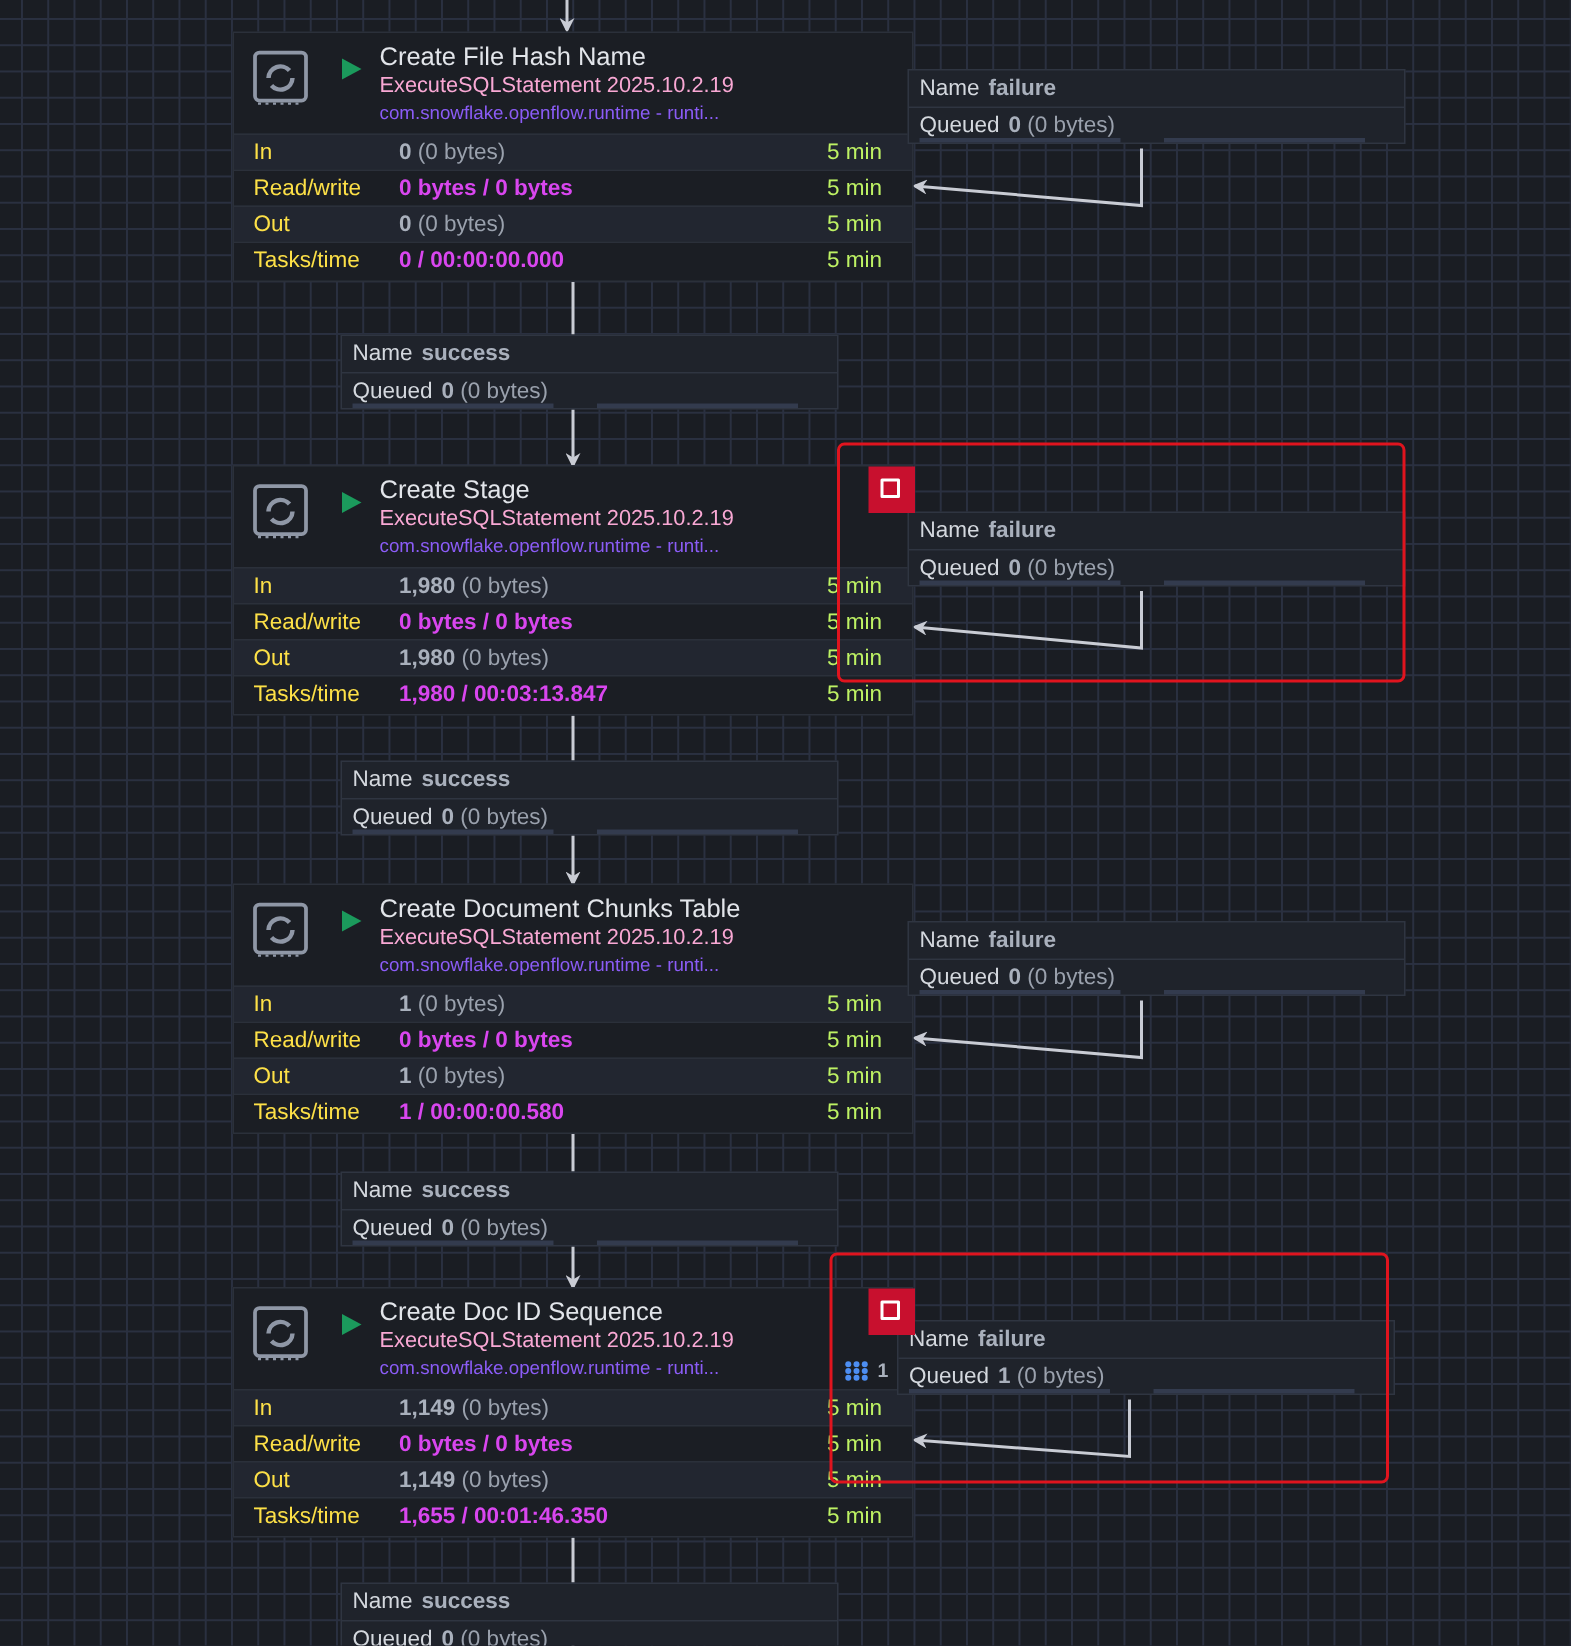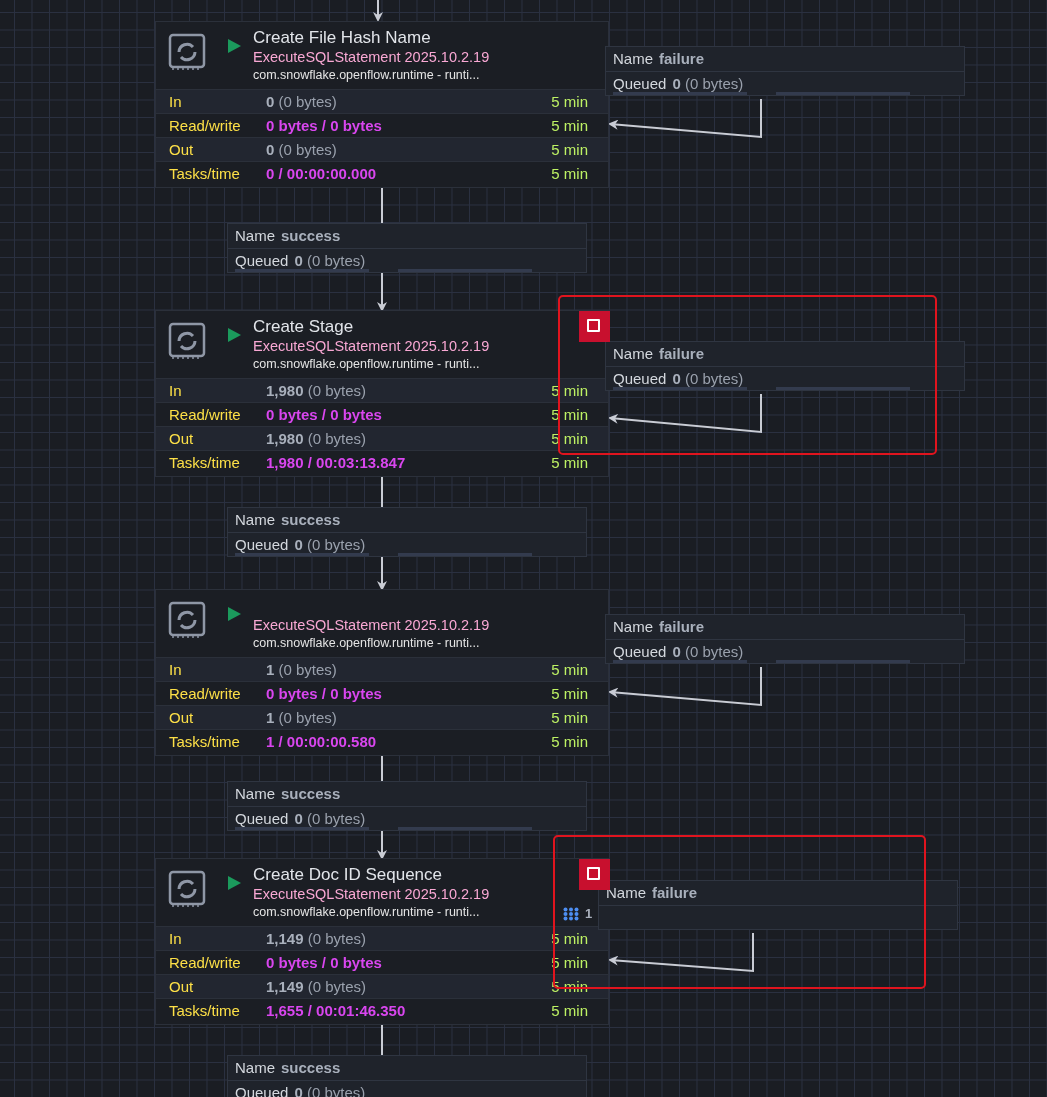--- a/index.html
+++ b/index.html
@@ -22,35 +22,35 @@
   .proc .icon {
     position:absolute; left:12px; top:11px; width:38px; height:38px;
   }
   .proc .run {
     position:absolute; left:72px; top:17px; width:0; height:0;
     border-top:7px solid transparent; border-bottom:7px solid transparent;
     border-left:13px solid #1b9a5c;
   }
   .proc .title { position:absolute; left:97px; top:6px; font-size:17px; color:#e2e5ea; white-space:nowrap; }
   .proc .type { position:absolute; left:97px; top:27px; font-size:14.5px; color:#f9a8d4; white-space:nowrap; }
-  .proc .bundle { position:absolute; left:97px; top:46px; font-size:12.5px; color:#e5e5e5; white-space:nowrap; }
+  .proc .bundle { position:absolute; left:97px; top:46px; font-size:12.5px; color:#8b5cf6; white-space:nowrap; }
   .proc .stats { position:absolute; left:0; right:0; top:67px; }
   .proc .row {
     height:24px; line-height:24px; position:relative; font-size:15px;
     border-top:1px solid #2b303a; box-sizing:border-box;
   }
   .proc .row:nth-child(odd) { background:#222630; }
   .proc .row .lbl { position:absolute; left:13px; color:#fde047; }
   .proc .row .val { position:absolute; left:110px; color:#9aa1ad; }
   .proc .row .val b { color:#a9b0bc; }
   .proc .row .val.bold { font-weight:bold; color:#d946ef; }
   .proc .row .win { position:absolute; right:20px; color:#bef264; }
   .conn {
     position:absolute; background:#1f232b; border:1px solid #2f3541;
-    box-sizing:border-box; width:360px; height:50px;
+    box-sizing:border-box; width:332px; height:50px;
   }
   .conn .r1, .conn .r2 { height:24px; line-height:24px; font-size:15px; position:relative; padding-left:7px; }
   .conn .r1 { border-bottom:1px solid #2f3541; }
   .conn .k { color:#d4d8de; }
   .conn .v { color:#a9b0bc; font-weight:bold; margin-left:6px; }
   .conn .v2 { color:#9aa1ad; }
   .conn .bar1 { position:absolute; left:7px; bottom:1px; width:134px; height:3px; background:#333b4e; }
   .conn .bar2 { position:absolute; left:170px; bottom:1px; width:134px; height:3px; background:#333b4e; }
   .bulletin {
     position:absolute; width:31px; height:31px; background:#c8102e;
@@ -159,20 +159,21 @@
 
 <div class="proc" style="top:589px">
   <div class="hdr">
     <svg class="icon" viewBox="0 0 38 38">
         <rect x="2" y="2" width="34" height="32" rx="3" fill="none" stroke="#8f97a6" stroke-width="2.5"></rect>
         <path d="M11 19 a8 8 0 0 1 14 -5" fill="none" stroke="#8f97a6" stroke-width="3"></path>
         <path d="M27 19 a8 8 0 0 1 -14 5" fill="none" stroke="#8f97a6" stroke-width="3"></path>
         <path d="M4 36 h30" stroke="#8f97a6" stroke-width="1.5" stroke-dasharray="2 3"></path>
       </svg>
     <div class="run"></div>
+    <div class="title">Create Document Chunks Table</div>
     <div class="type">ExecuteSQLStatement 2025.10.2.19</div>
     <div class="bundle">com.snowflake.openflow.runtime - runti...</div>
   </div>
   <div class="stats">
     <div class="row">
         <span class="lbl">In</span>
         <span class="val"><b>1</b> <span>(0 bytes)</span></span>
         <span class="win">5 min</span>
       </div>
     <div class="row">
@@ -268,20 +269,21 @@
 <div class="conn" style="left:605px;top:341px">
   <div class="r1"><span class="k">Name</span><span class="v">failure</span></div>
   <div class="r2"><span class="k">Queued</span><span class="v">0</span> <span class="v2">(0 bytes)</span><div class="bar1"></div><div class="bar2"></div></div>
 </div>
 <div class="conn" style="left:605px;top:614px">
   <div class="r1"><span class="k">Name</span><span class="v">failure</span></div>
   <div class="r2"><span class="k">Queued</span><span class="v">0</span> <span class="v2">(0 bytes)</span><div class="bar1"></div><div class="bar2"></div></div>
 </div>
 <div class="conn" style="left:598px;top:880px">
   <div class="r1"><span class="k">Name</span><span class="v">failure</span></div>
+  <div class="r2"><span class="k">Queued</span><span class="v">1</span> <span class="v2">(0 bytes)</span><div class="bar1"></div><div class="bar2"></div></div>
 </div>
 
 <div class="bulletin" style="left:579px;top:311px">
     <div class="sq"></div>
   </div>
 <div class="bulletin" style="left:579px;top:859px">
     <div class="sq"></div>
   </div>
 
 <div class="highlight" style="left:558px;top:295px;width:379px;height:160px"></div>

